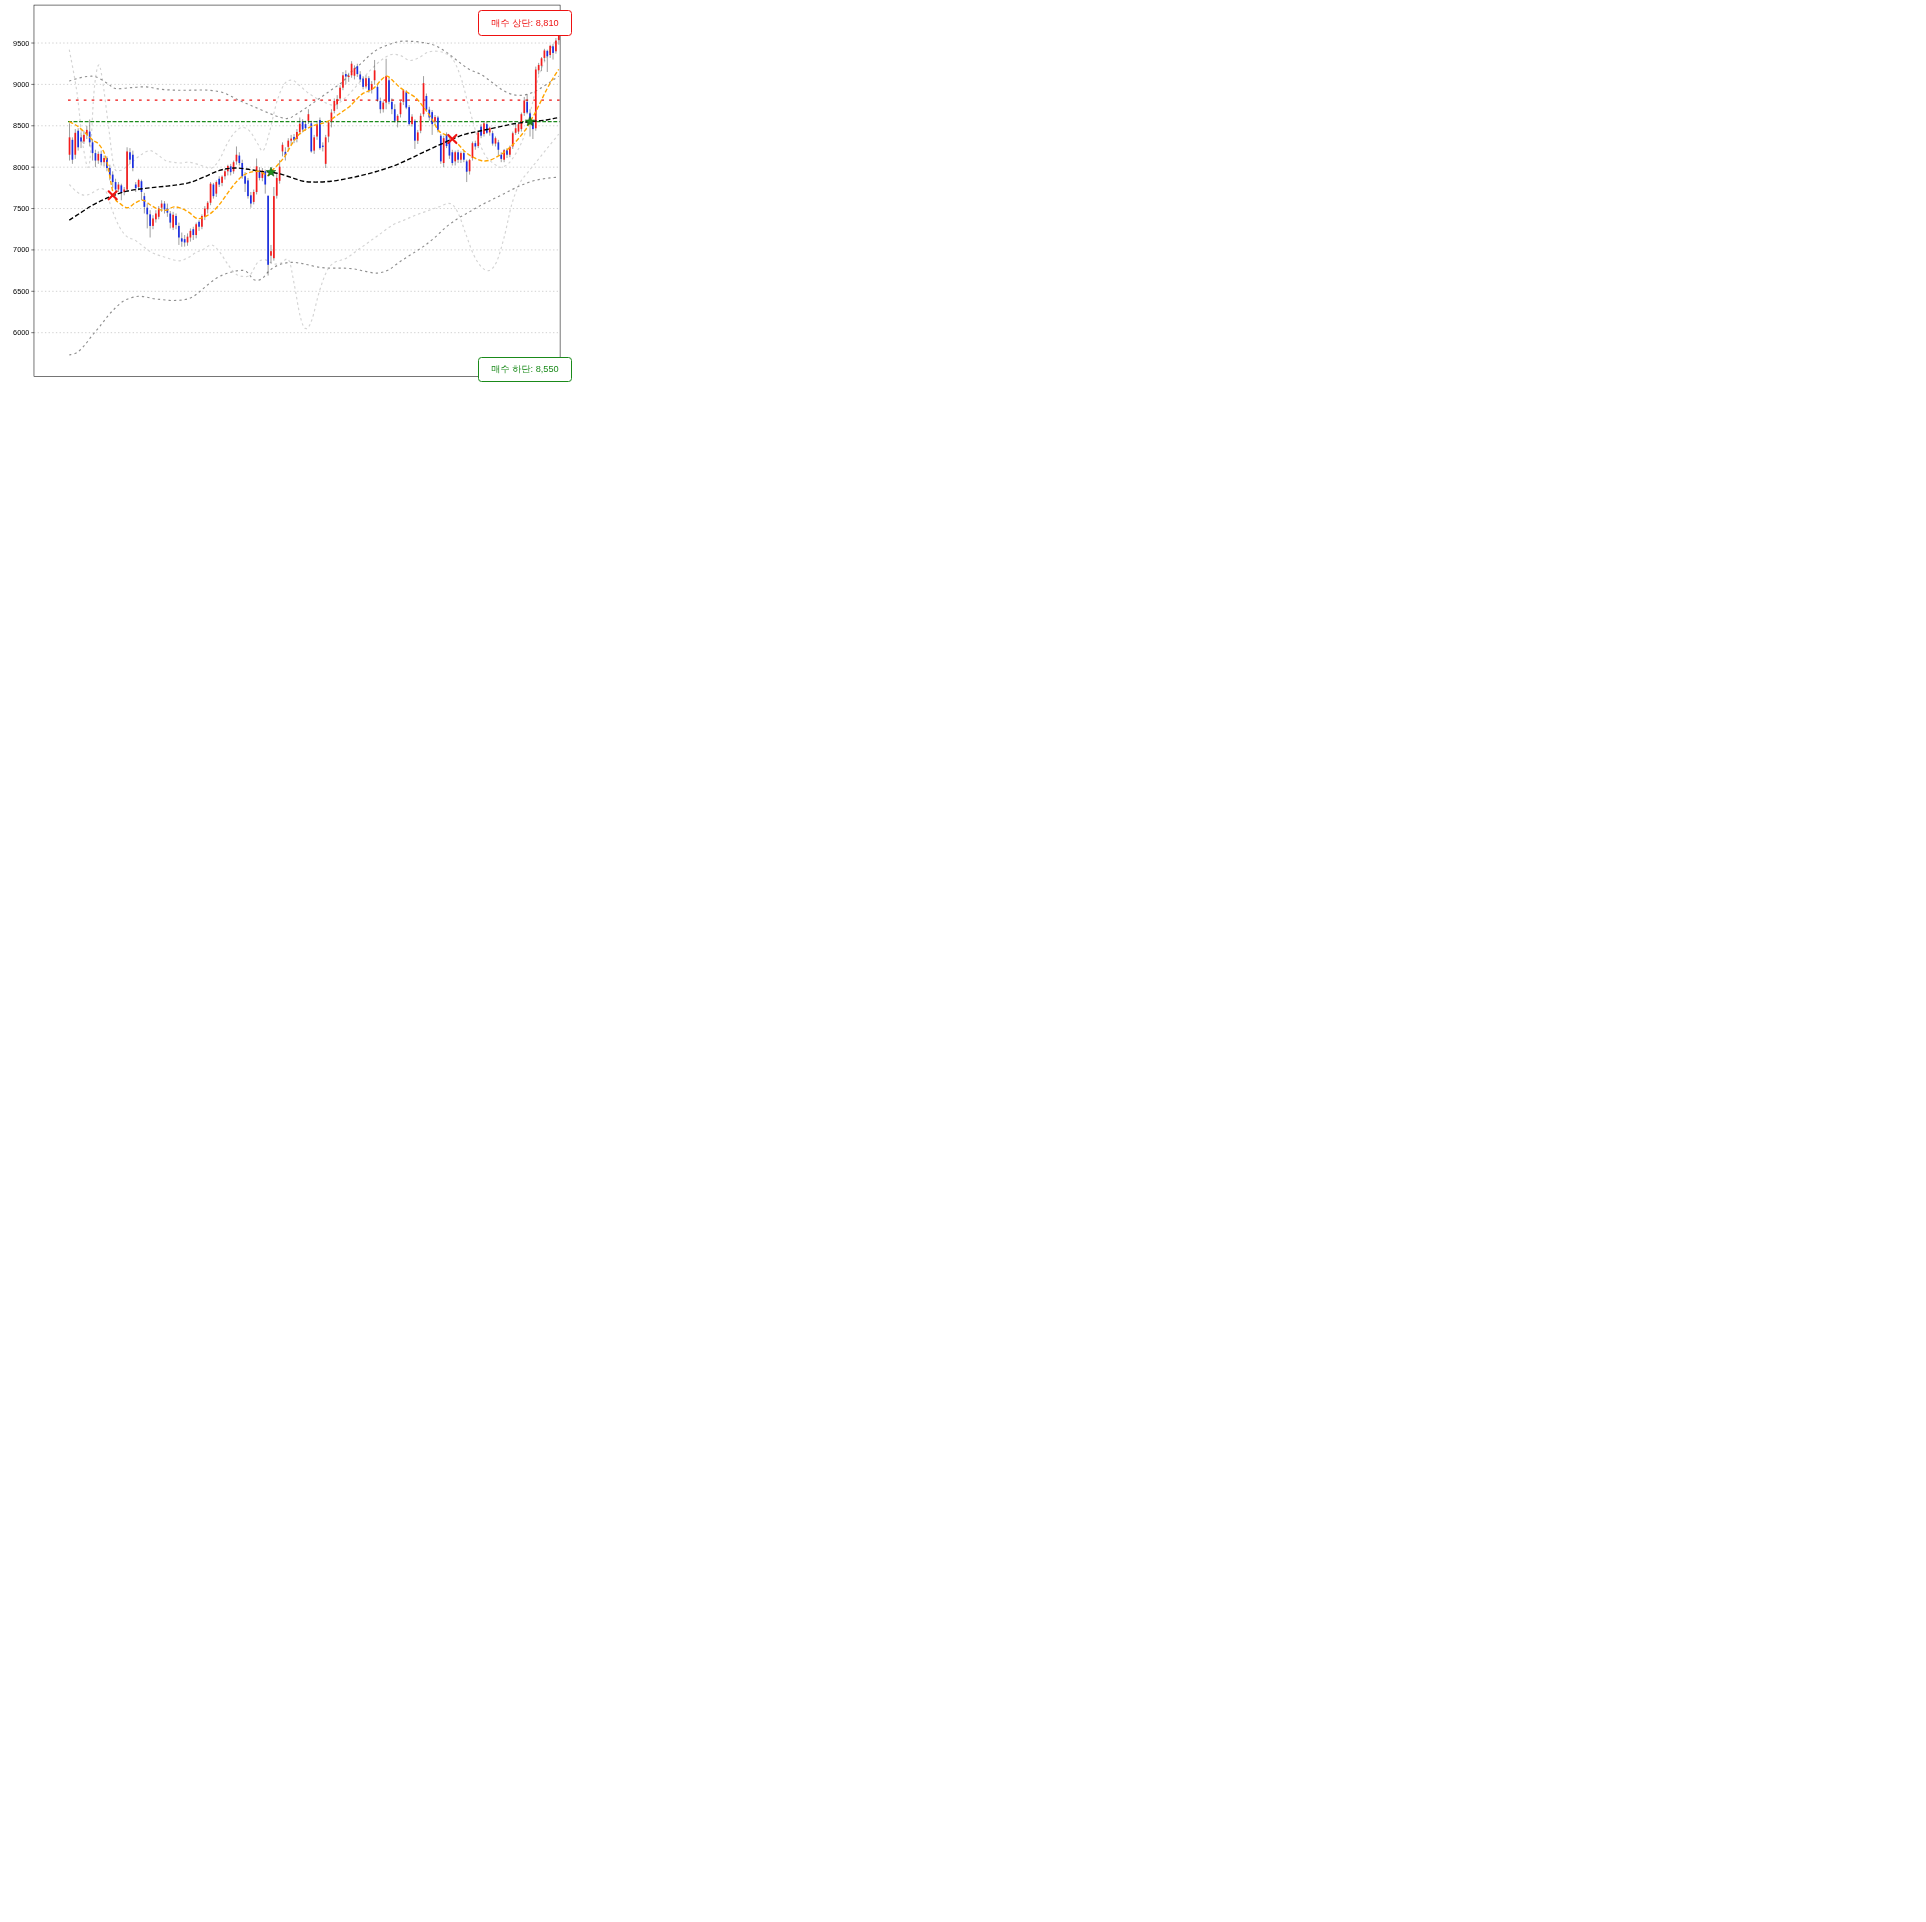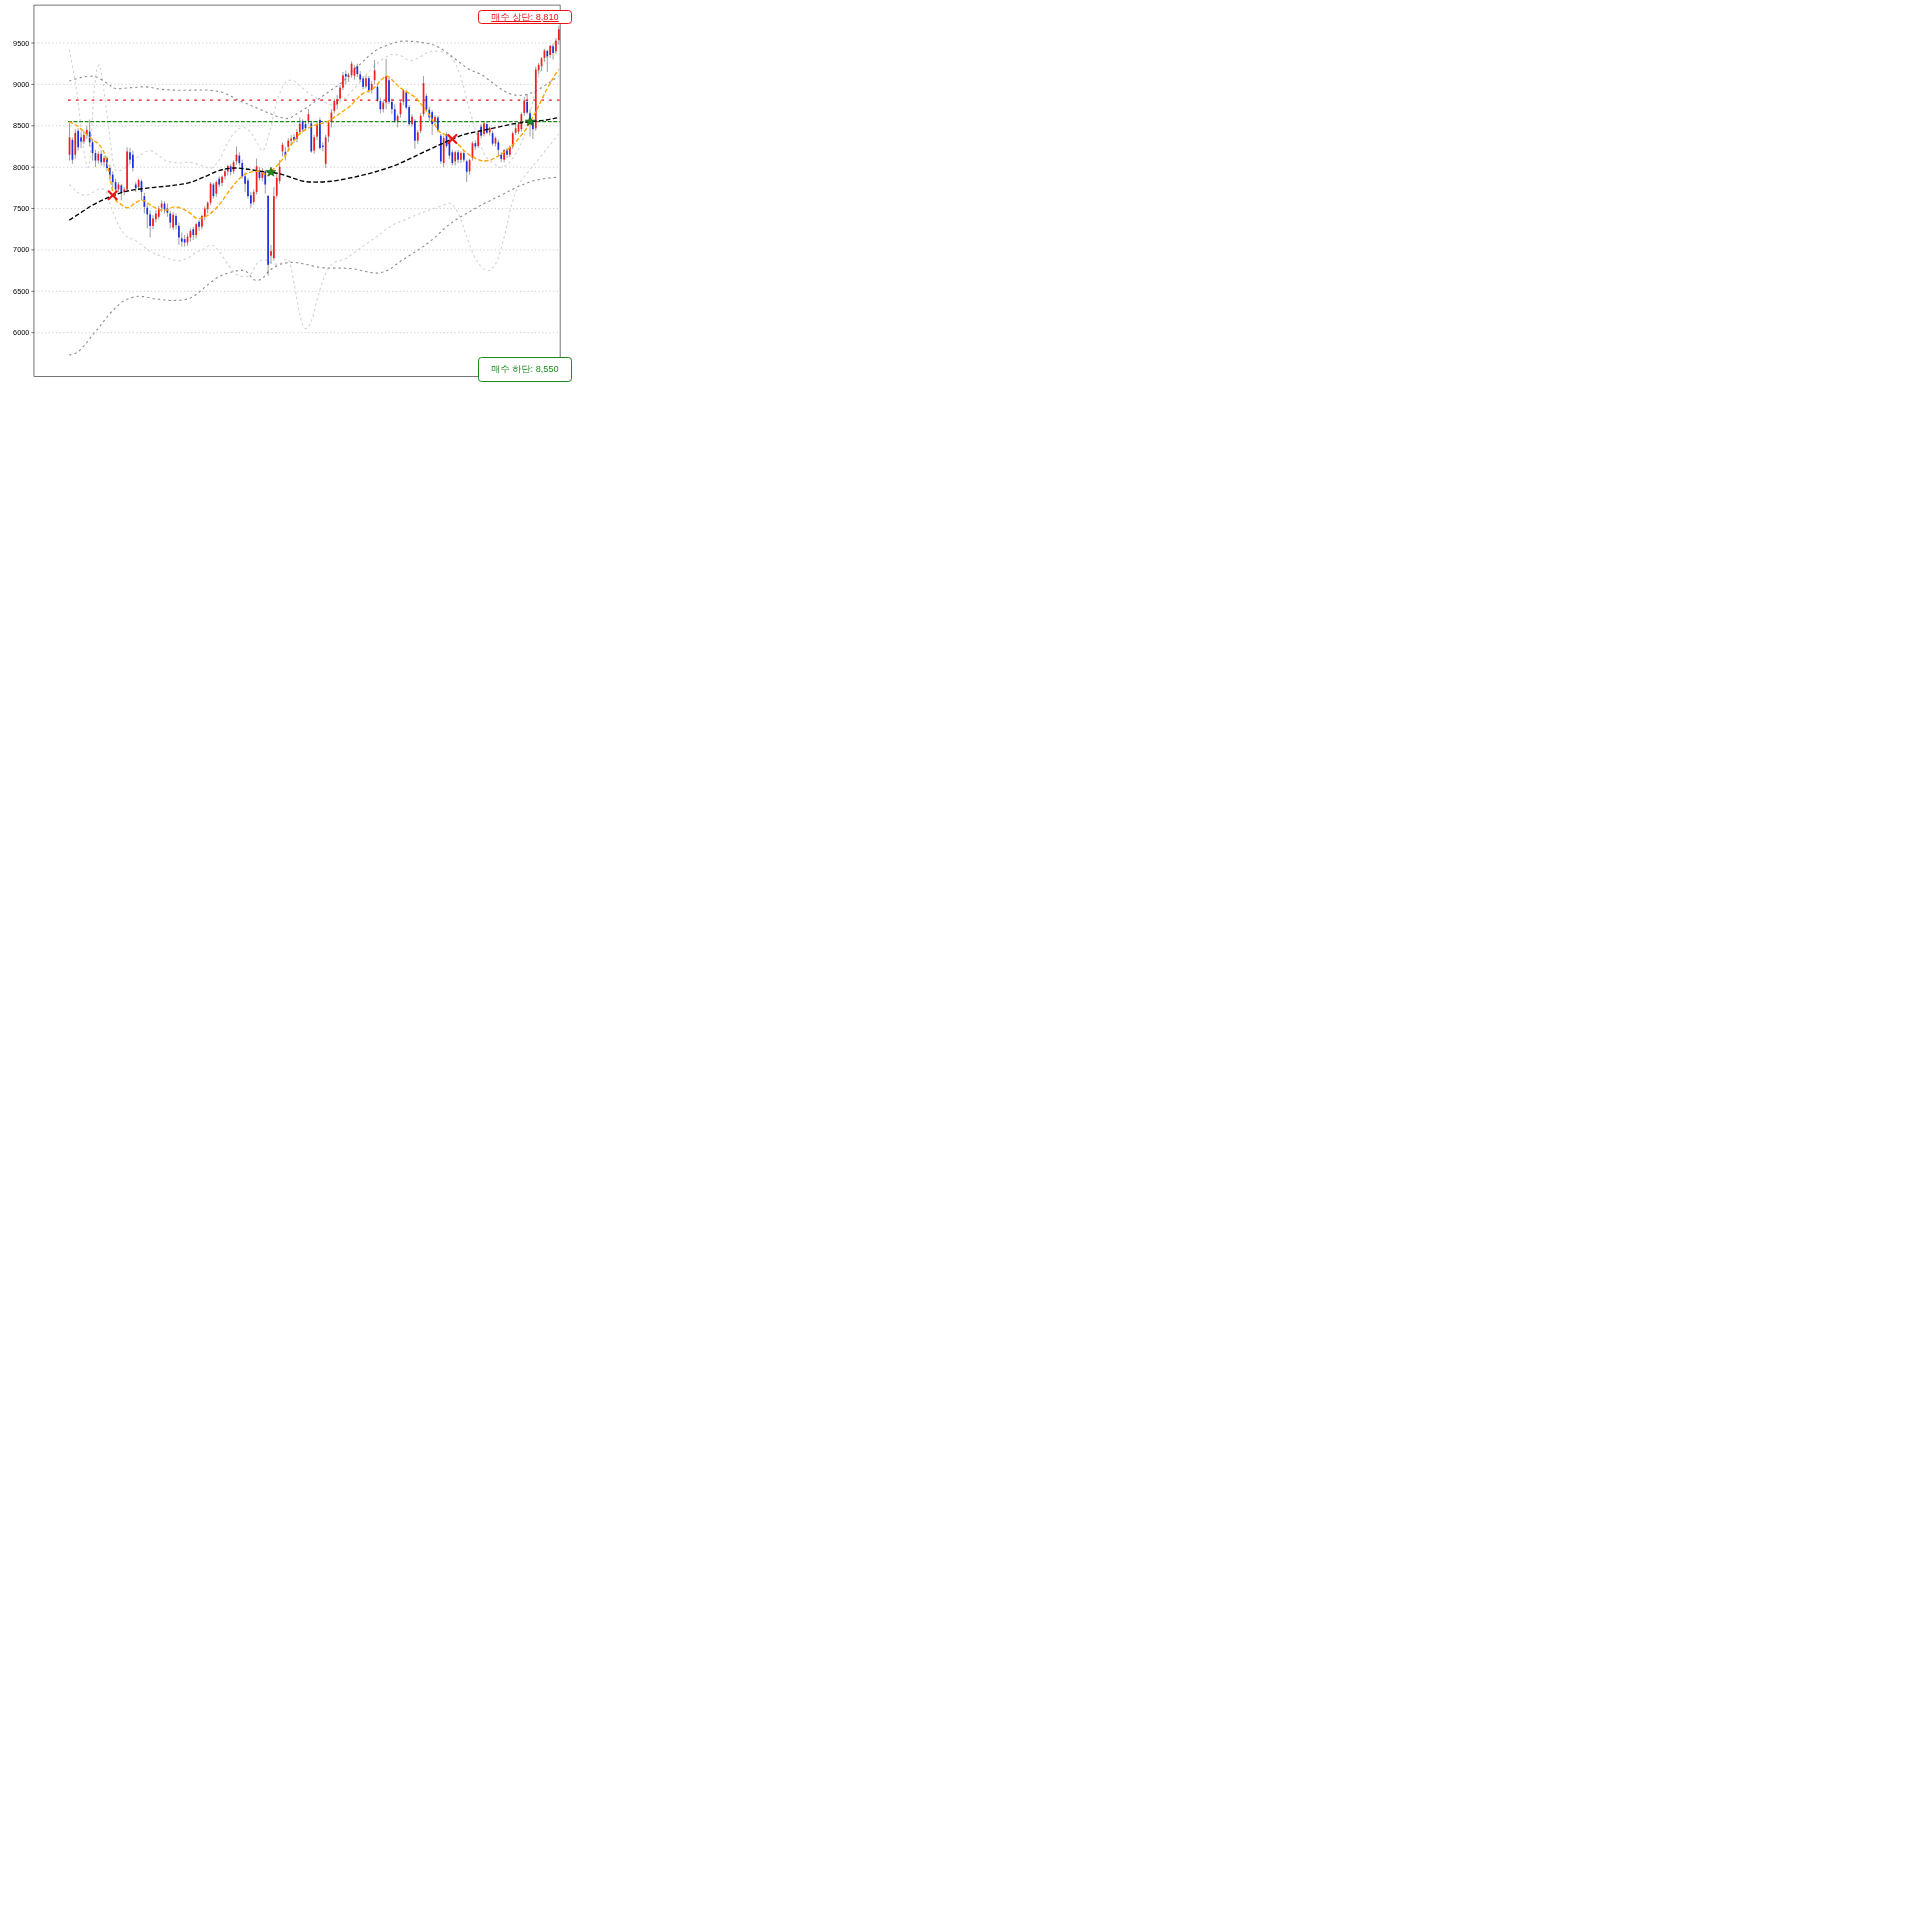--- a/index.html
+++ b/index.html
@@ -432,21 +432,21 @@
         <path d="M704.2,434.3L707.4,443.0L716.6,443.3L709.3,449.0L711.8,457.9L704.2,452.7L696.6,457.9L699.1,449.0L691.8,443.3L701.0,443.0Z" fill="#1e8c1e" stroke="#0b5c0b" stroke-width="1.5" stroke-linejoin="round"></path>
         <g>
           <line x1="1164.94" y1="350.8044" x2="1185.94" y2="371.8044" stroke="#f01414" stroke-width="5.5" stroke-linecap="round"></line>
           <line x1="1164.94" y1="371.8044" x2="1185.94" y2="350.8044" stroke="#f01414" stroke-width="5.5" stroke-linecap="round"></line>
         </g>
         <path d="M1377.4,303.1L1380.6,311.8L1389.8,312.1L1382.5,317.8L1385.0,326.7L1377.4,321.5L1369.8,326.7L1372.3,317.8L1365.0,312.1L1374.2,311.8Z" fill="#1e8c1e" stroke="#0b5c0b" stroke-width="1.5" stroke-linejoin="round"></path>
       </g>
       <rect x="88.2" y="13.2" width="1367.3999999999999" height="965.1999999999999" fill="none" stroke="#000000" stroke-width="1.4"></rect>
     </svg>
 
-  <div class="anno-box" id="buy-upper-box" style="left:478px;top:10px;width:94px;height:14px;text-decoration:underline;">
+  <div class="anno-box" id="buy-upper-box" style="left:478px;top:10px;width:94px;height:26px;">
     <span>매수 상단: 8,810</span>
   </div>
 
   <div class="anno-box" id="buy-lower-box" style="left:478px;top:357px;width:94px;height:25px;">
     <span>매수 하단: 8,550</span>
   </div>
 </div>
 
 
 </body></html>

